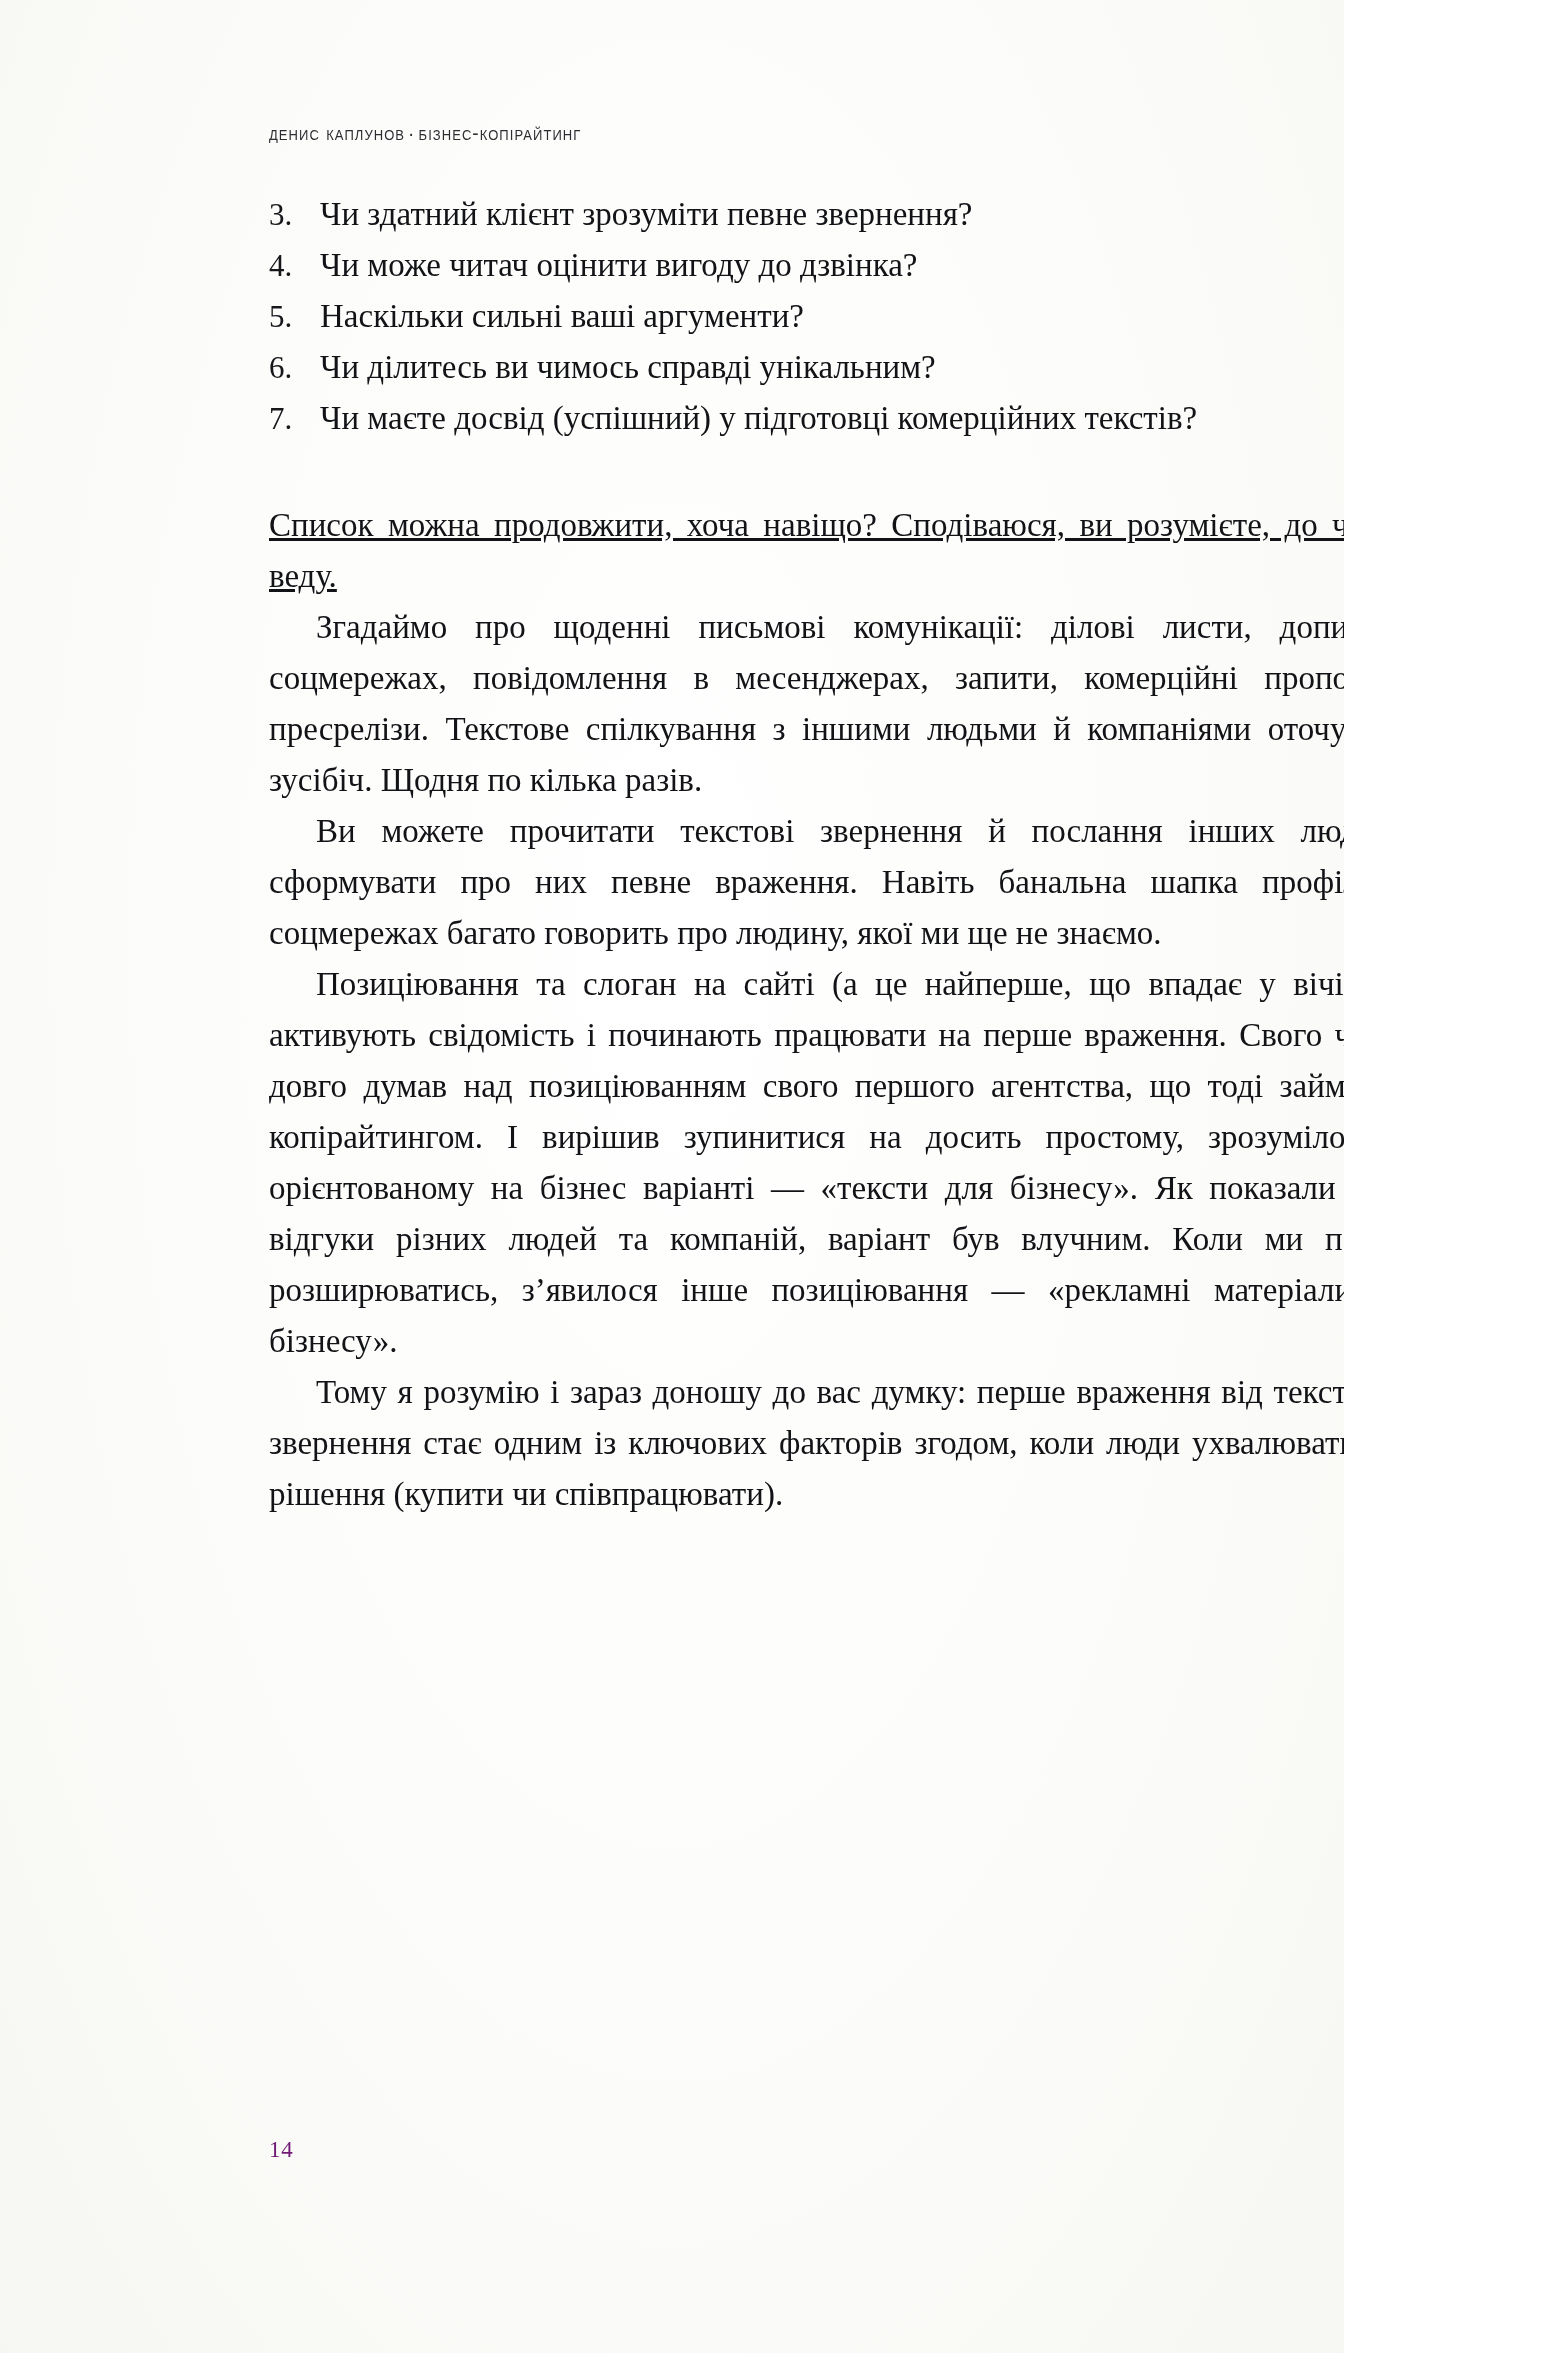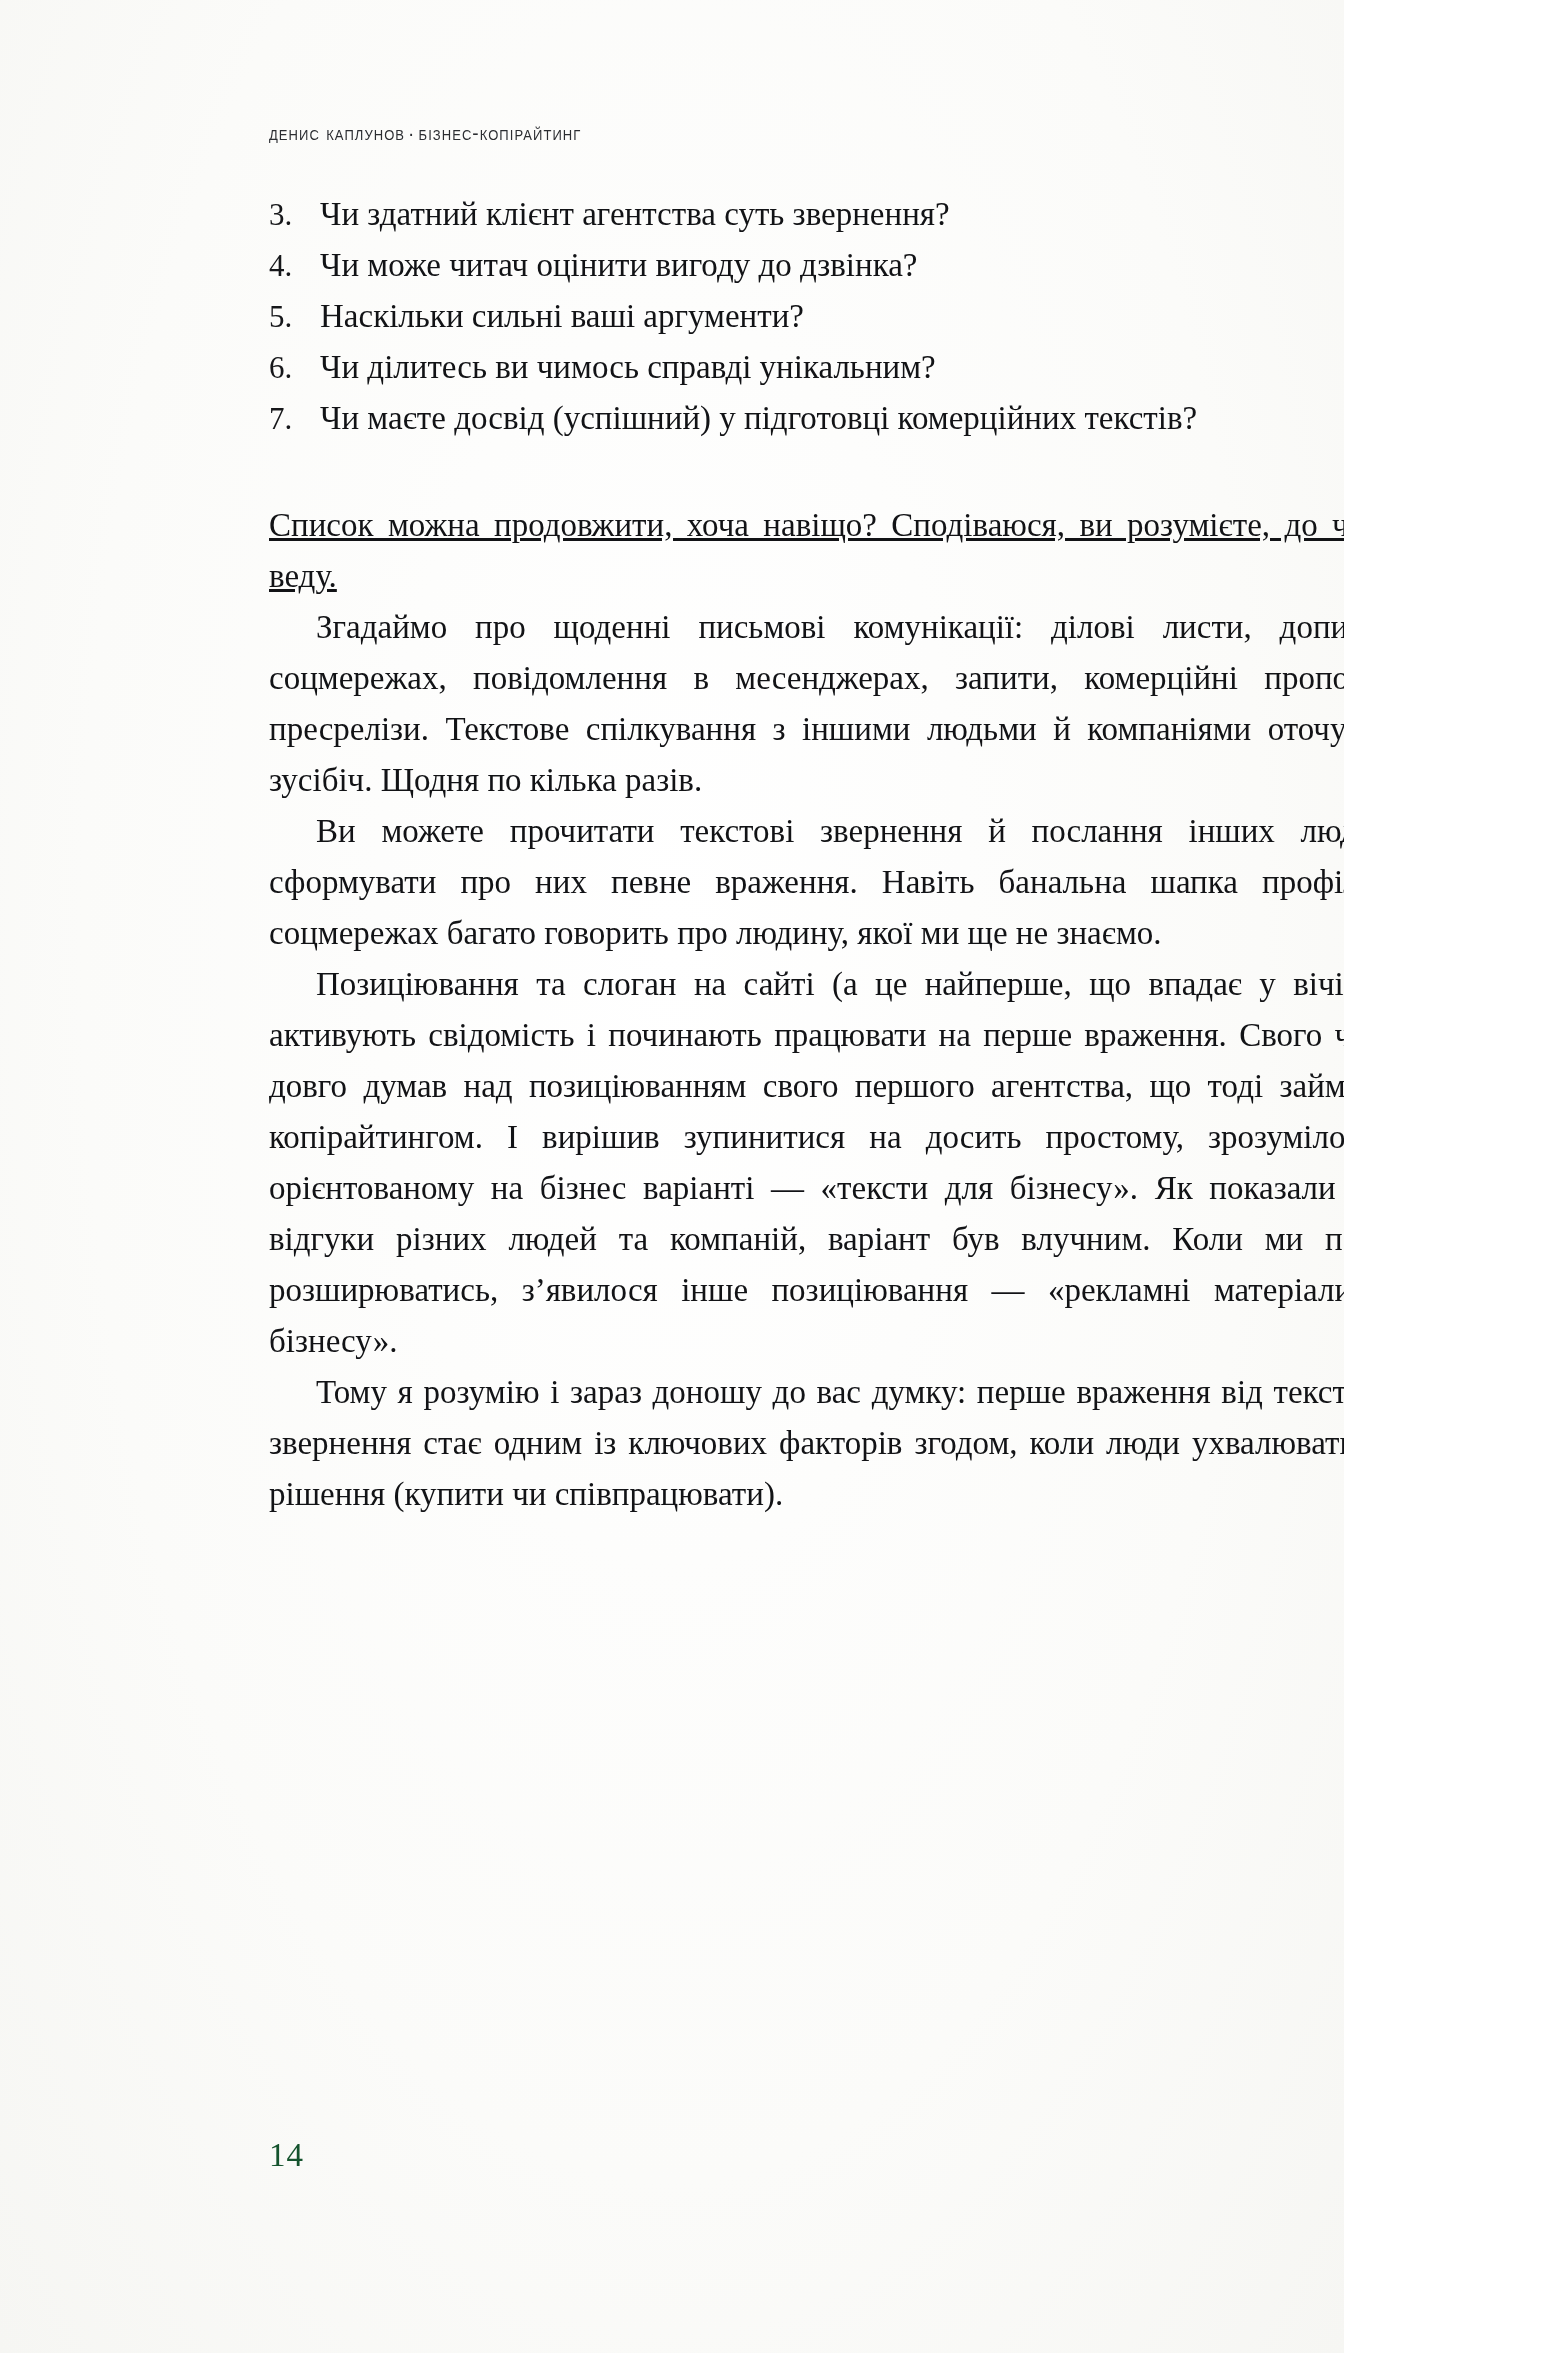--- a/index.html
+++ b/index.html
@@ -118,42 +118,42 @@
     text-indent: 0;
     text-decoration: underline;
   }
 
   
   .folio {
     position: absolute;
     left: 0;
     top: 2137px;
     font-family: "Liberation Serif", "DejaVu Serif", serif;
-    font-size: 33px;
-    color: #14532d;
+    font-size: 23px;
+    color: #701a75;
     letter-spacing: 0.03em;
     text-align: right;
   }
 </style>
 </head>
 <body>
 
 <div class="page">
   <div class="paper-tint"></div>
 
   <div class="content">
 
     <div class="running-head">
       <span class="smallcaps">Денис Каплунов</span><span class="rh-sep">·</span><span class="smallcaps">Бізнес-копірайтинг</span>
     </div>
 
     <ol class="question-list">
       <li class="question-item">
         <span class="question-num">3.</span>
-        <span class="question-text">Чи здатний клієнт агентства суть звернення?</span>
+        <span class="question-text">Чи здатний клієнт зрозуміти певне звернення?</span>
       </li>
       <li class="question-item">
         <span class="question-num">4.</span>
         <span class="question-text">Чи може читач оцінити вигоду до дзвінка?</span>
       </li>
       <li class="question-item">
         <span class="question-num">5.</span>
         <span class="question-text">Наскільки сильні ваші аргументи?</span>
       </li>
       <li class="question-item">

